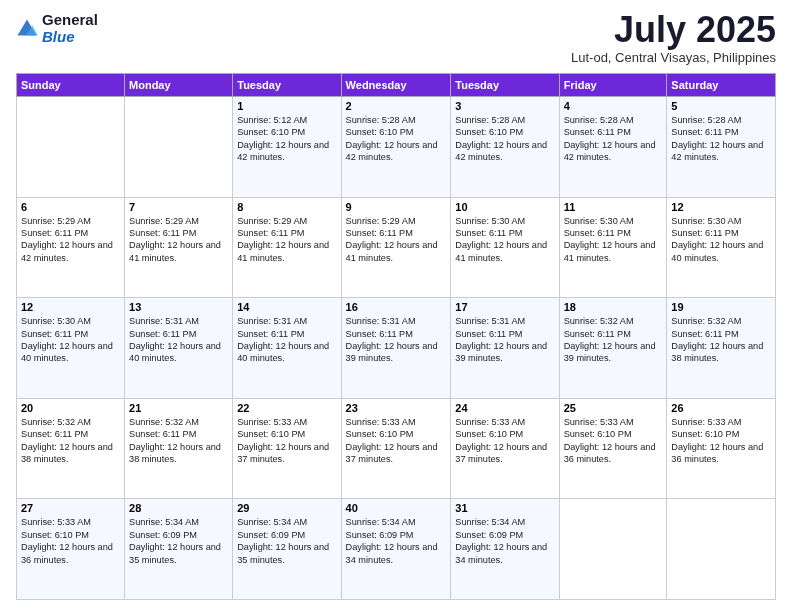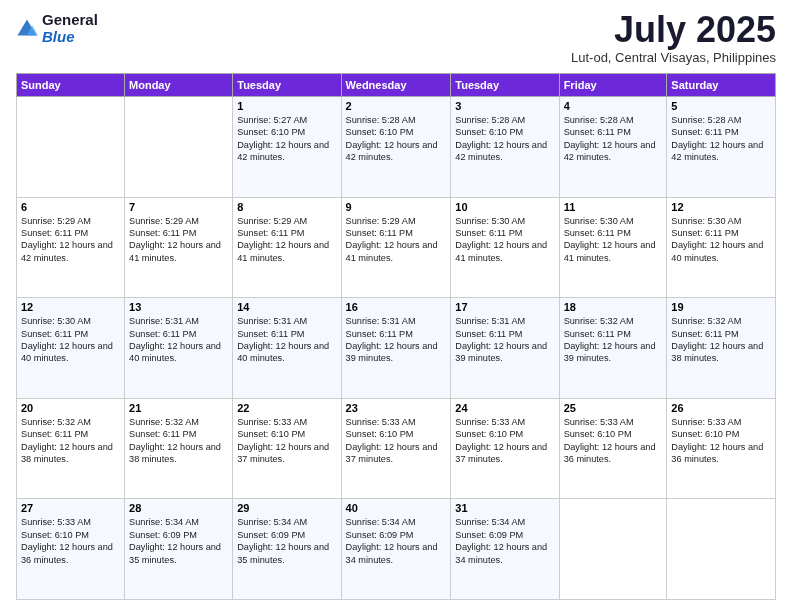--- a/index.html
+++ b/index.html
@@ -140,21 +140,21 @@
         <th>Friday</th>
         <th>Saturday</th>
       </tr>
     </thead>
     <tbody id="calendar-body">
     <tr>
           <td class="empty-cell"></td>
           <td class="empty-cell"></td>
           <td>
             <span class="cell-day">1</span>
-            <div class="cell-info"><span>Sunrise: 5:27 AM</span><br><span>Sunset: 6:10 PM</span><br><span>Daylight: 12 hours and 42 minutes.</span></div>
+            <div class="cell-info"><span>Sunrise: 5:12 AM</span><br><span>Sunset: 6:10 PM</span><br><span>Daylight: 12 hours and 42 minutes.</span></div>
           </td>
           <td>
             <span class="cell-day">2</span>
             <div class="cell-info"><span>Sunrise: 5:28 AM</span><br><span>Sunset: 6:10 PM</span><br><span>Daylight: 12 hours and 42 minutes.</span></div>
           </td>
           <td>
             <span class="cell-day">3</span>
             <div class="cell-info"><span>Sunrise: 5:28 AM</span><br><span>Sunset: 6:10 PM</span><br><span>Daylight: 12 hours and 42 minutes.</span></div>
           </td>
           <td>

